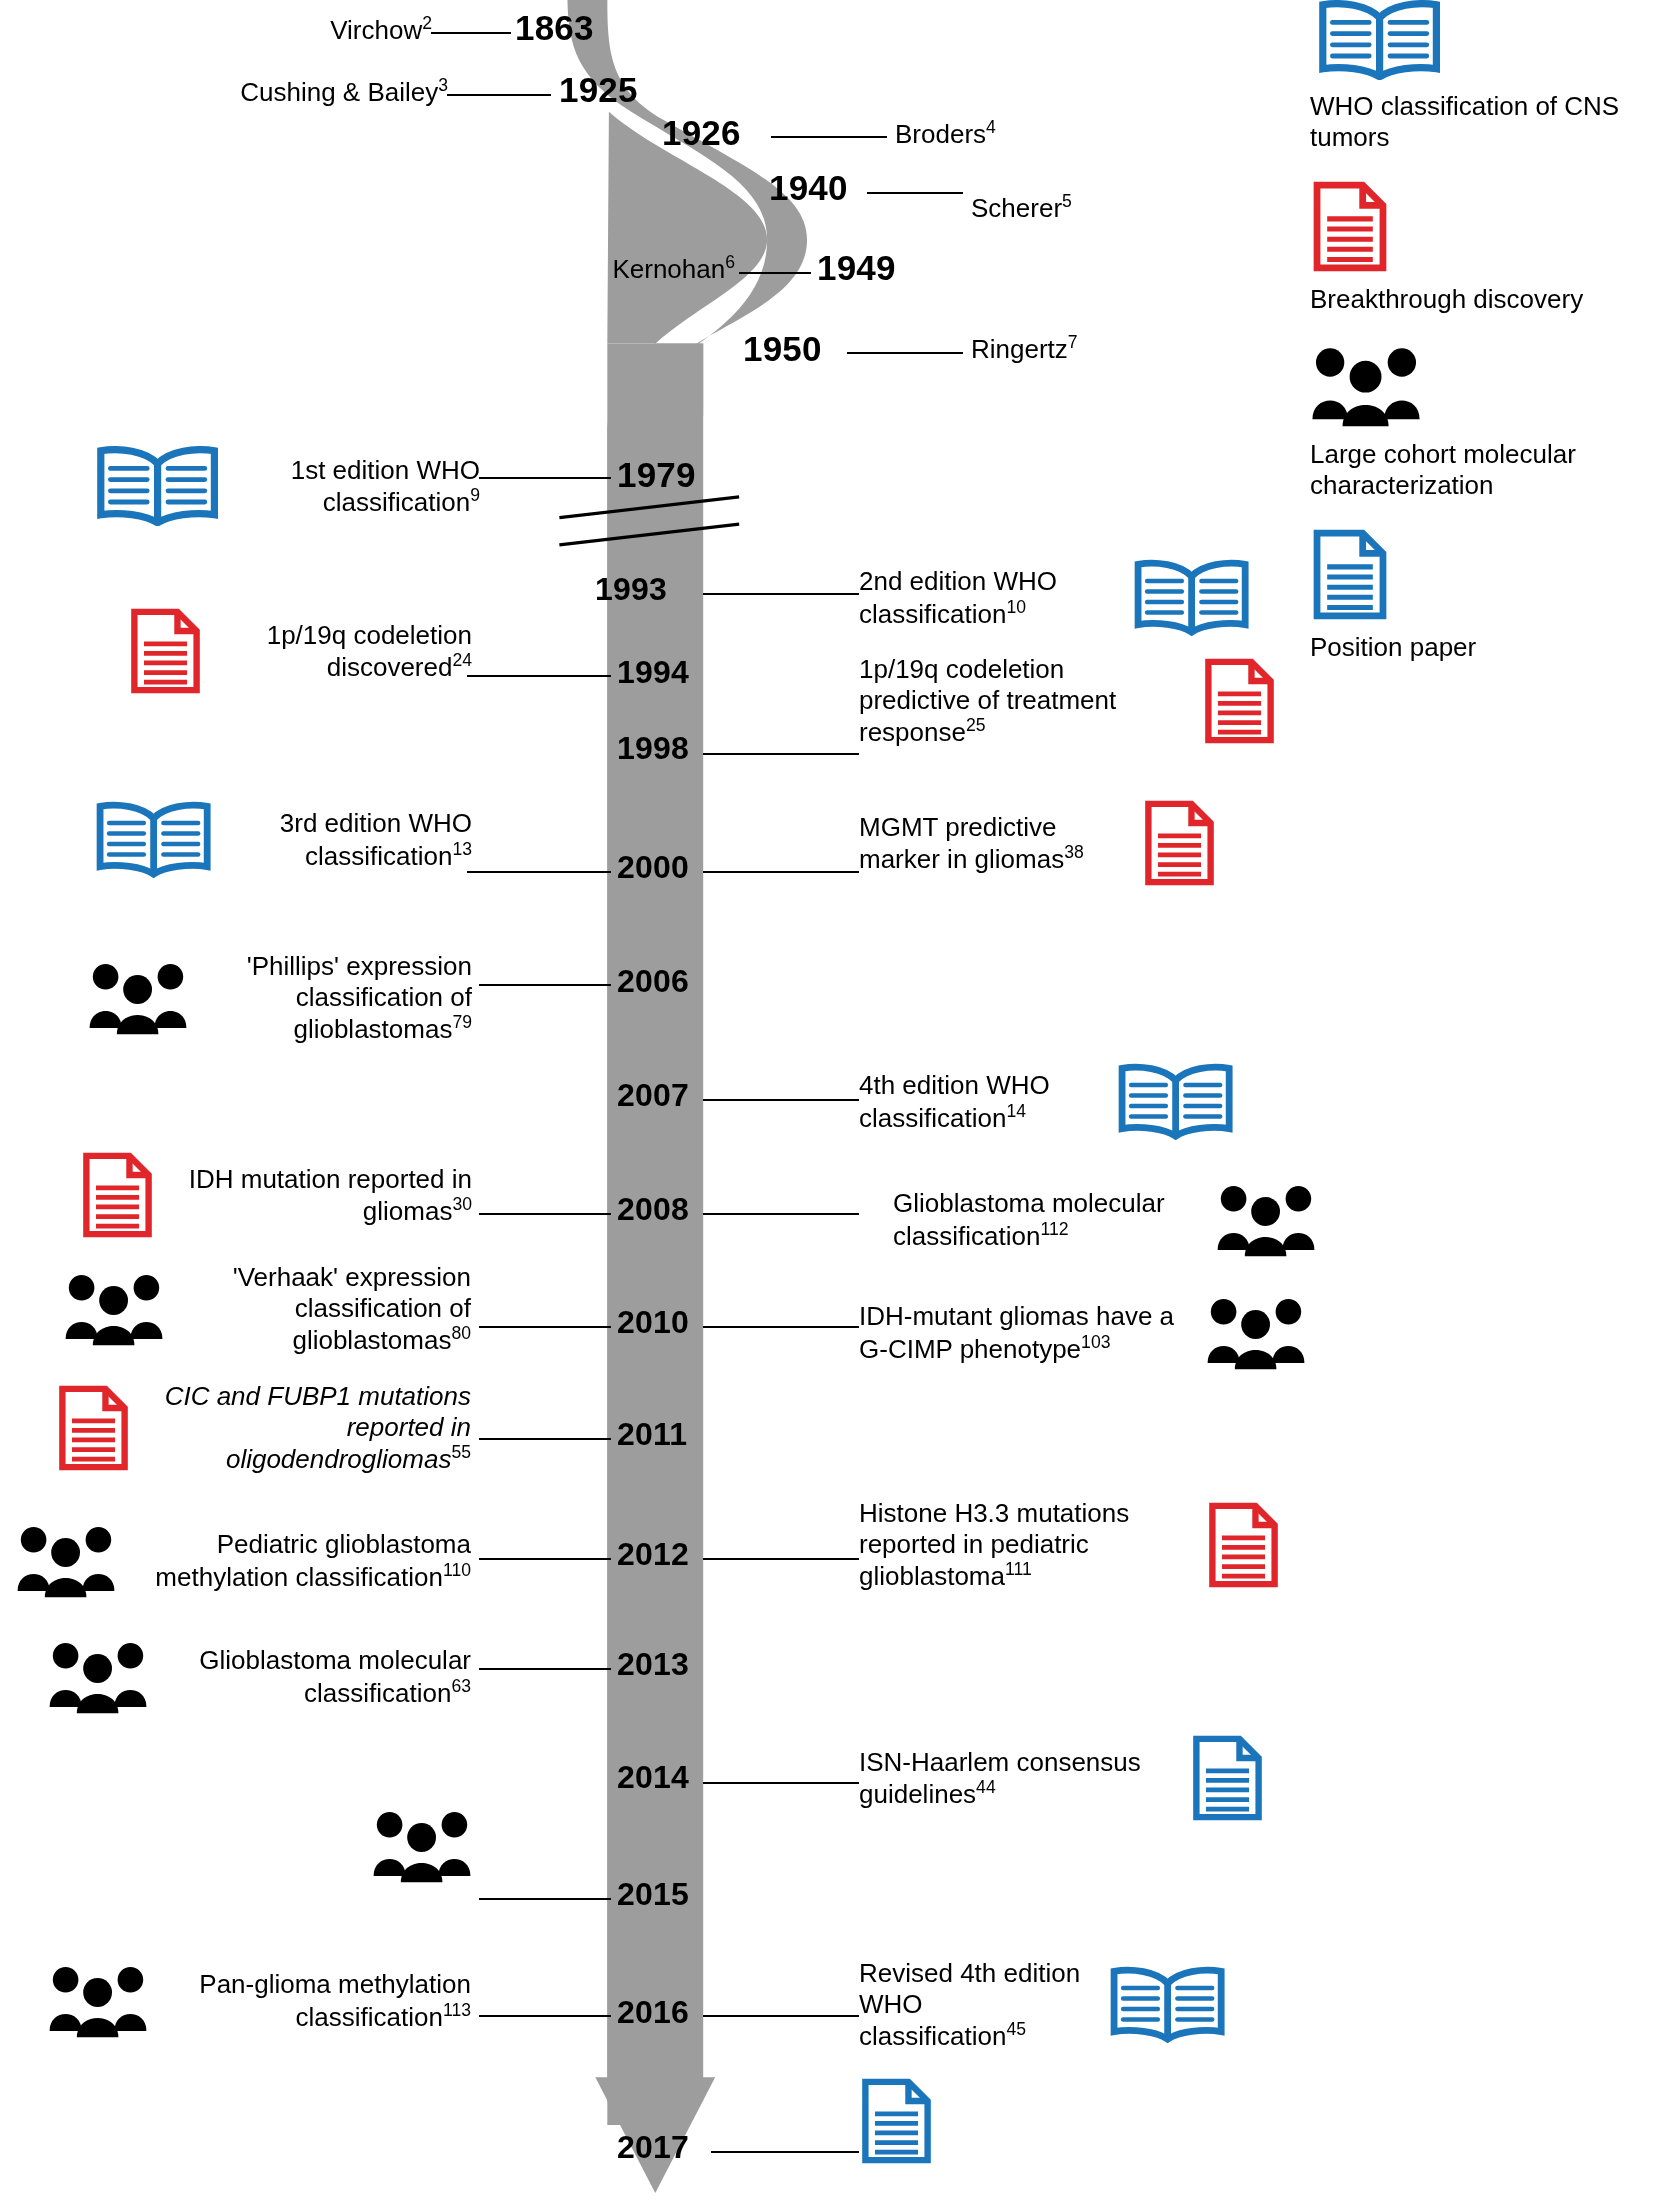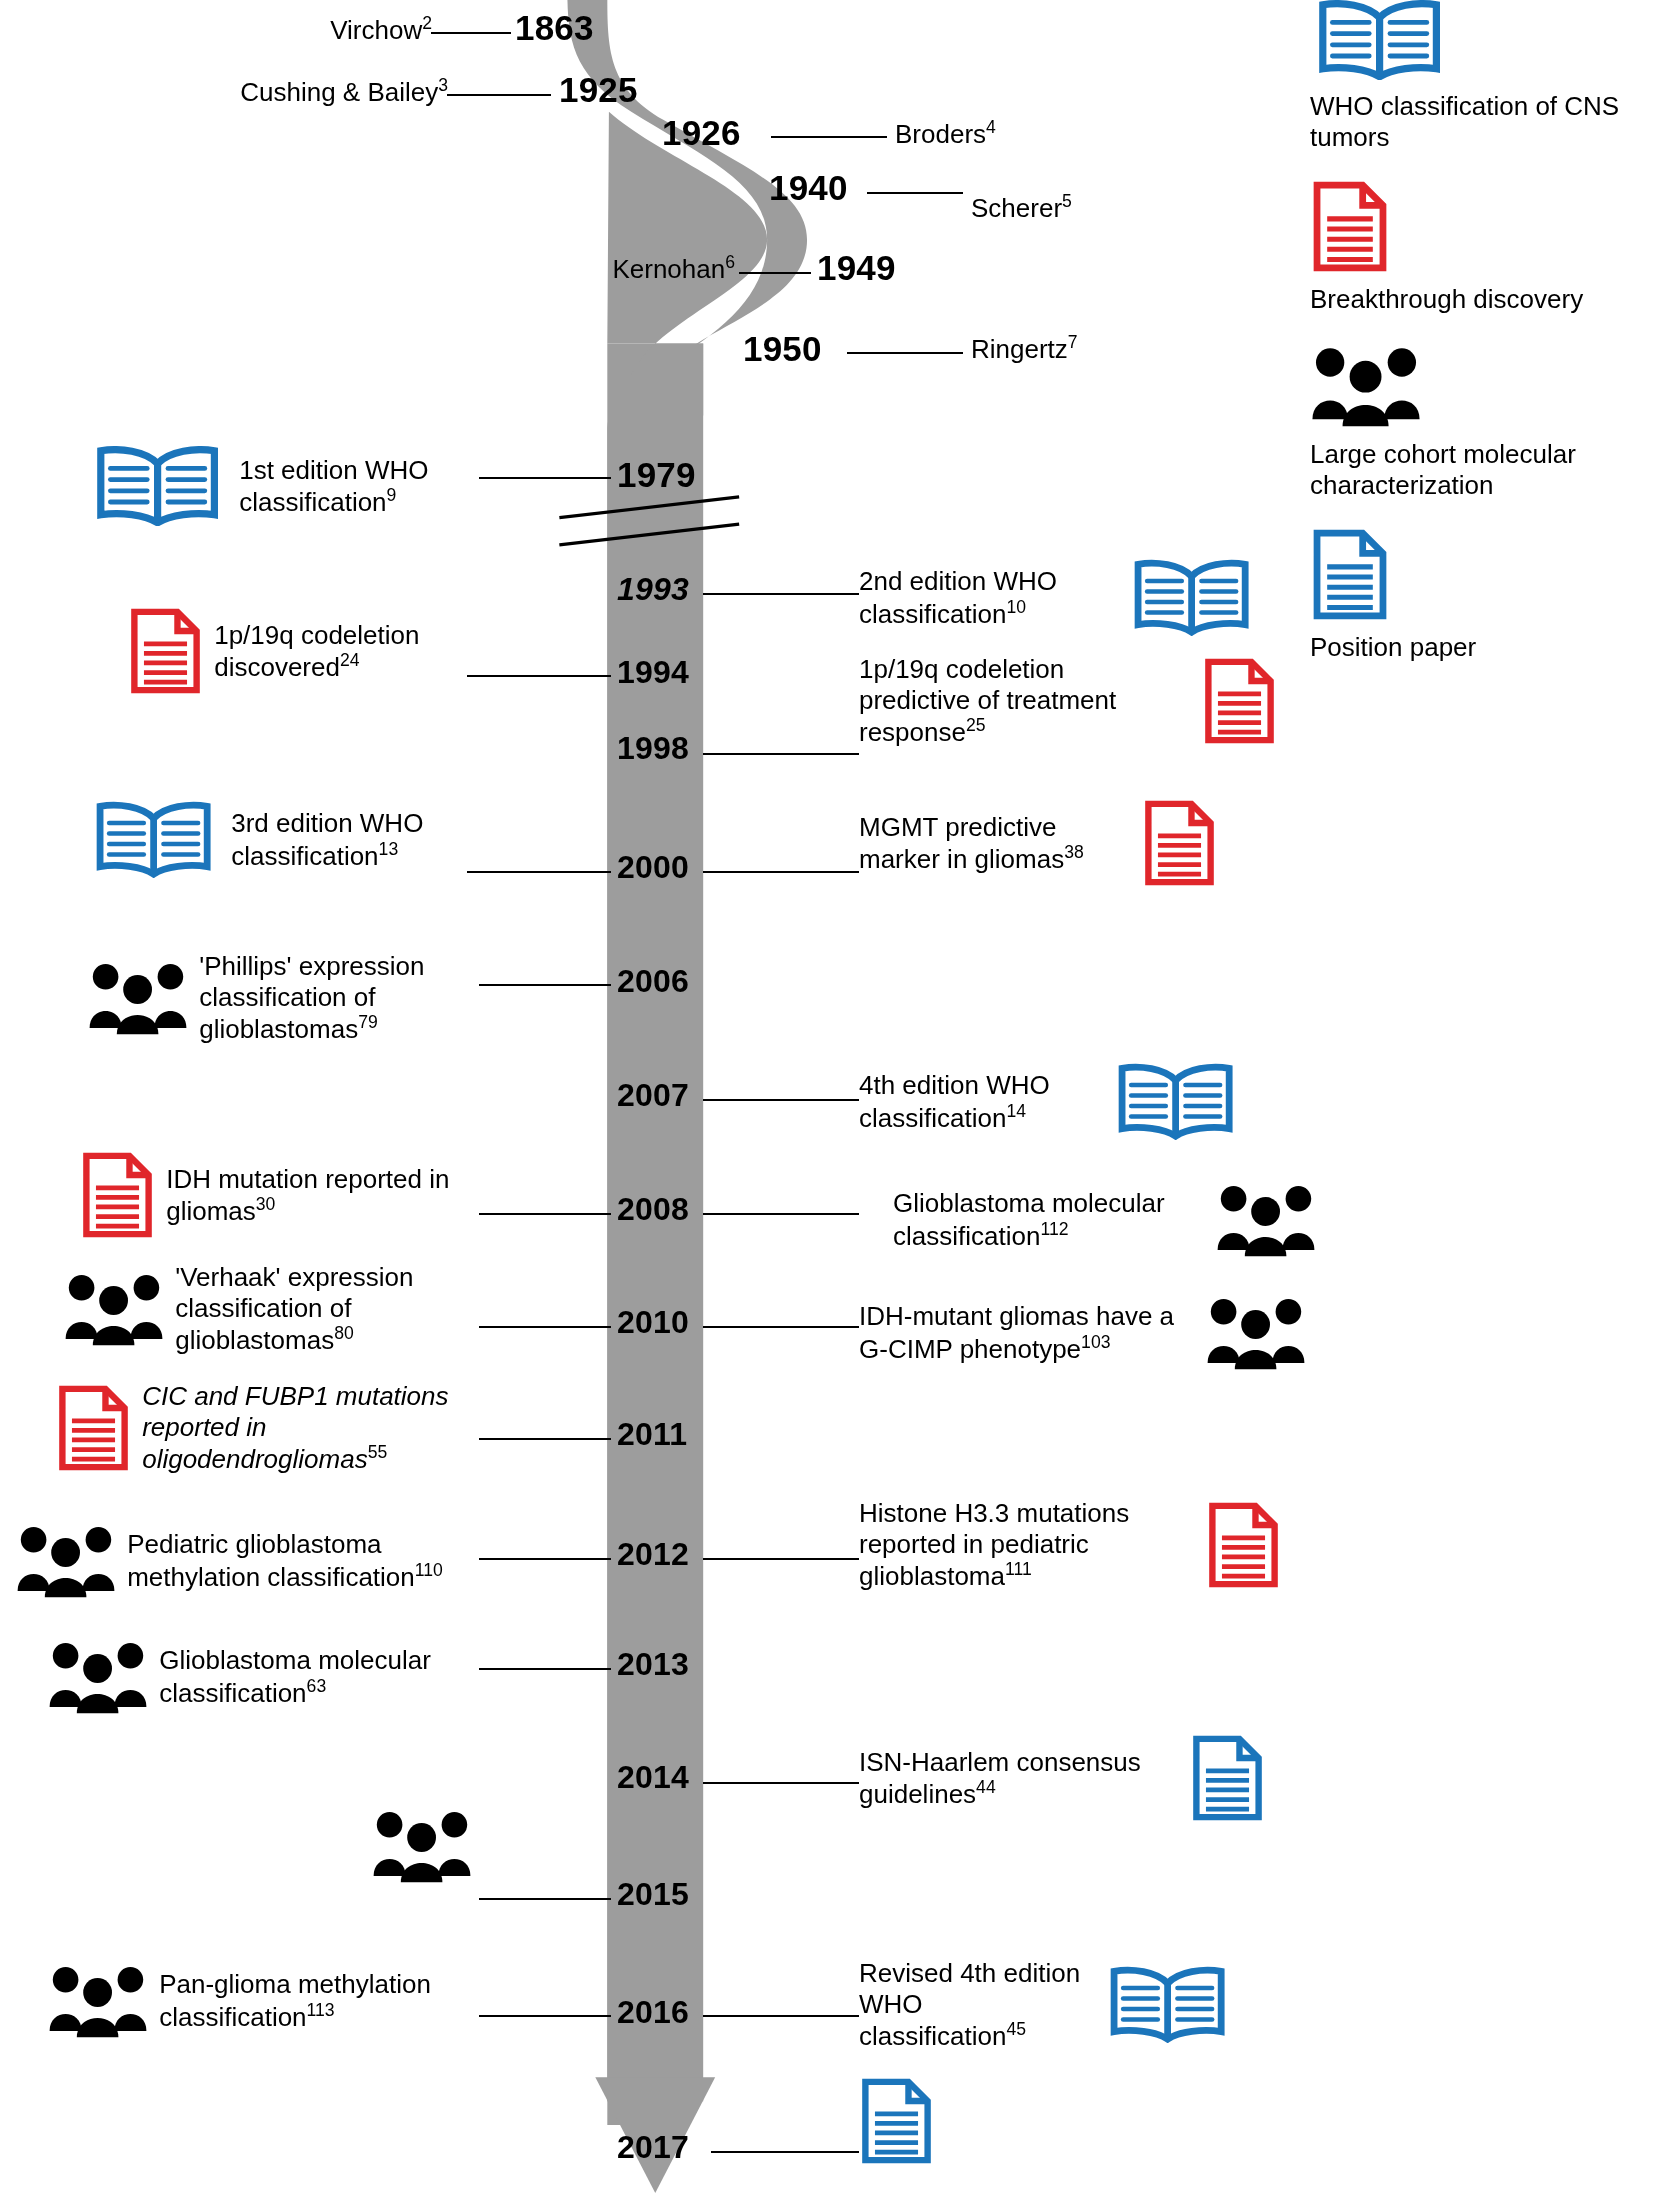--- a/index.html
+++ b/index.html
@@ -48,20 +48,21 @@
   .event .txt {
     font-size: 26px;
     line-height: 1.18;
     color: #000;
   }
   .event.left {
     flex-direction: row;
     justify-content: flex-end;
   }
   .event.left .txt {
+    text-align: right;
   }
   .event.right .txt {
     text-align: left;
   }
   .sup {
     font-size: 17.6px;
     vertical-align: super;
   }
   .ital {
     font-style: italic;
@@ -128,21 +129,21 @@
   </svg>
 
   <div class="year big" style="left:515px; top:8px;">1863</div>
   <div class="year big" style="left:559px; top:70px;">1925</div>
   <div class="year big" style="left:662px; top:113px;">1926</div>
   <div class="year big" style="left:769px; top:168px;">1940</div>
   <div class="year big" style="left:817px; top:248px;">1949</div>
   <div class="year big" style="left:743px; top:329px;">1950</div>
   <div class="year big" style="left:617px; top:455px;">1979</div>
 
-  <div class="year" style="left:617px; top:571px;font-style:italic;">1993</div>
+  <div class="year" style="left:595px; top:571px;">1993</div>
   <div class="year" style="left:617px; top:654px;">1994</div>
   <div class="year" style="left:617px; top:730px;">1998</div>
   <div class="year" style="left:617px; top:849px;">2000</div>
   <div class="year" style="left:617px; top:963px;">2006</div>
   <div class="year" style="left:617px; top:1077px;">2007</div>
   <div class="year" style="left:617px; top:1191px;">2008</div>
   <div class="year" style="left:617px; top:1304px;">2010</div>
   <div class="year" style="left:617px; top:1416px;">2011</div>
   <div class="year" style="left:617px; top:1536px;">2012</div>
   <div class="year" style="left:617px; top:1646px;">2013</div>

